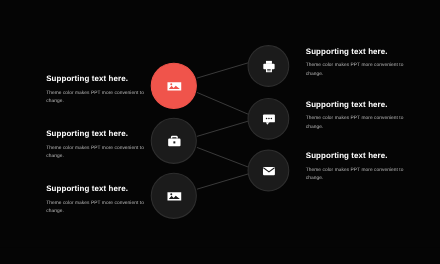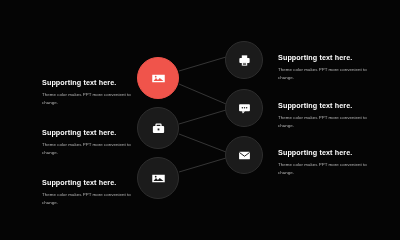--- a/index.html
+++ b/index.html
@@ -70,21 +70,21 @@
   
   .textblock {
     position: absolute;
     width: 92px;
   }
   .textblock .heading {
     font-size: 7.2px;
     font-weight: bold;
     color: #ffffff;
     letter-spacing: 0.1px;
-    margin: 12px 0 4px 0;
+    margin: 1px 0 4px 0;
     line-height: 1.1;
     white-space: nowrap;
   }
   .textblock .body {
     font-size: 4.4px;
     color: #b9b9b9;
     line-height: 1.75;
     margin: 0;
     letter-spacing: 0.05px;
   }

